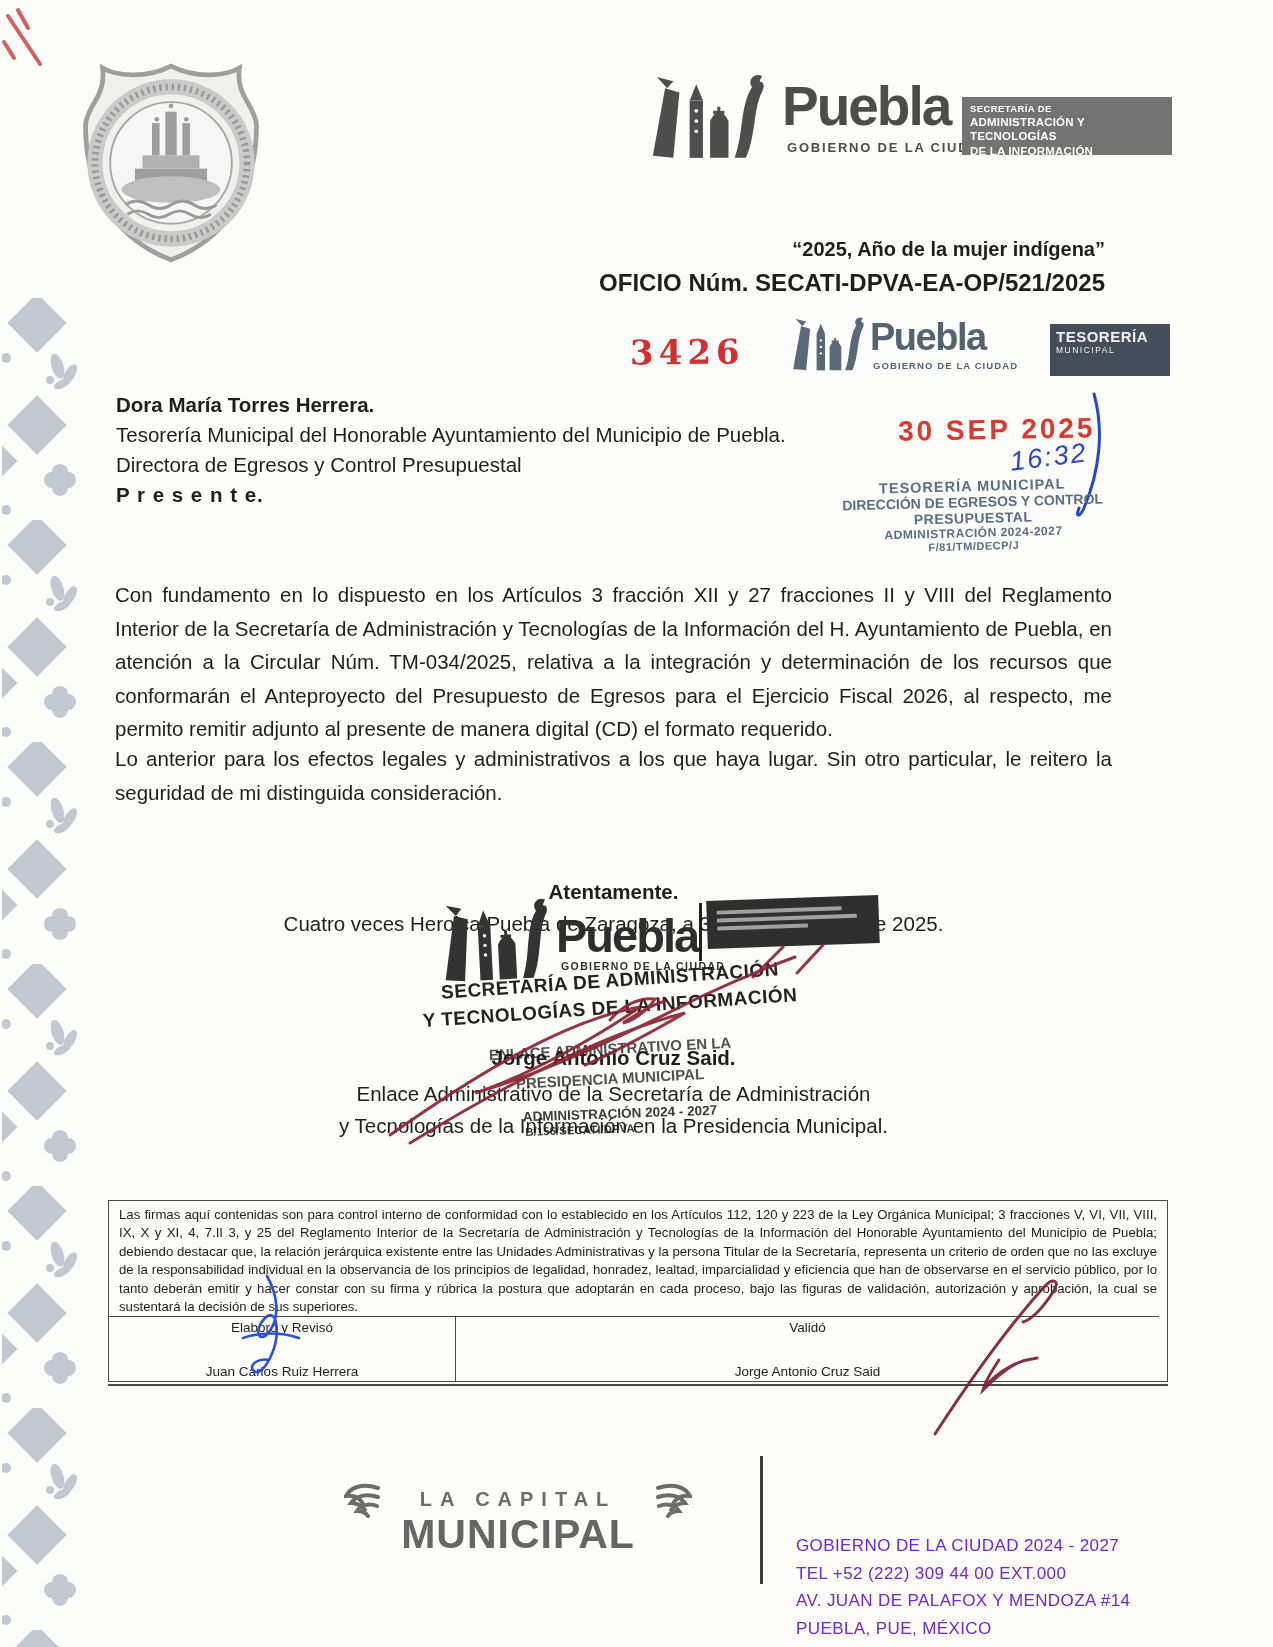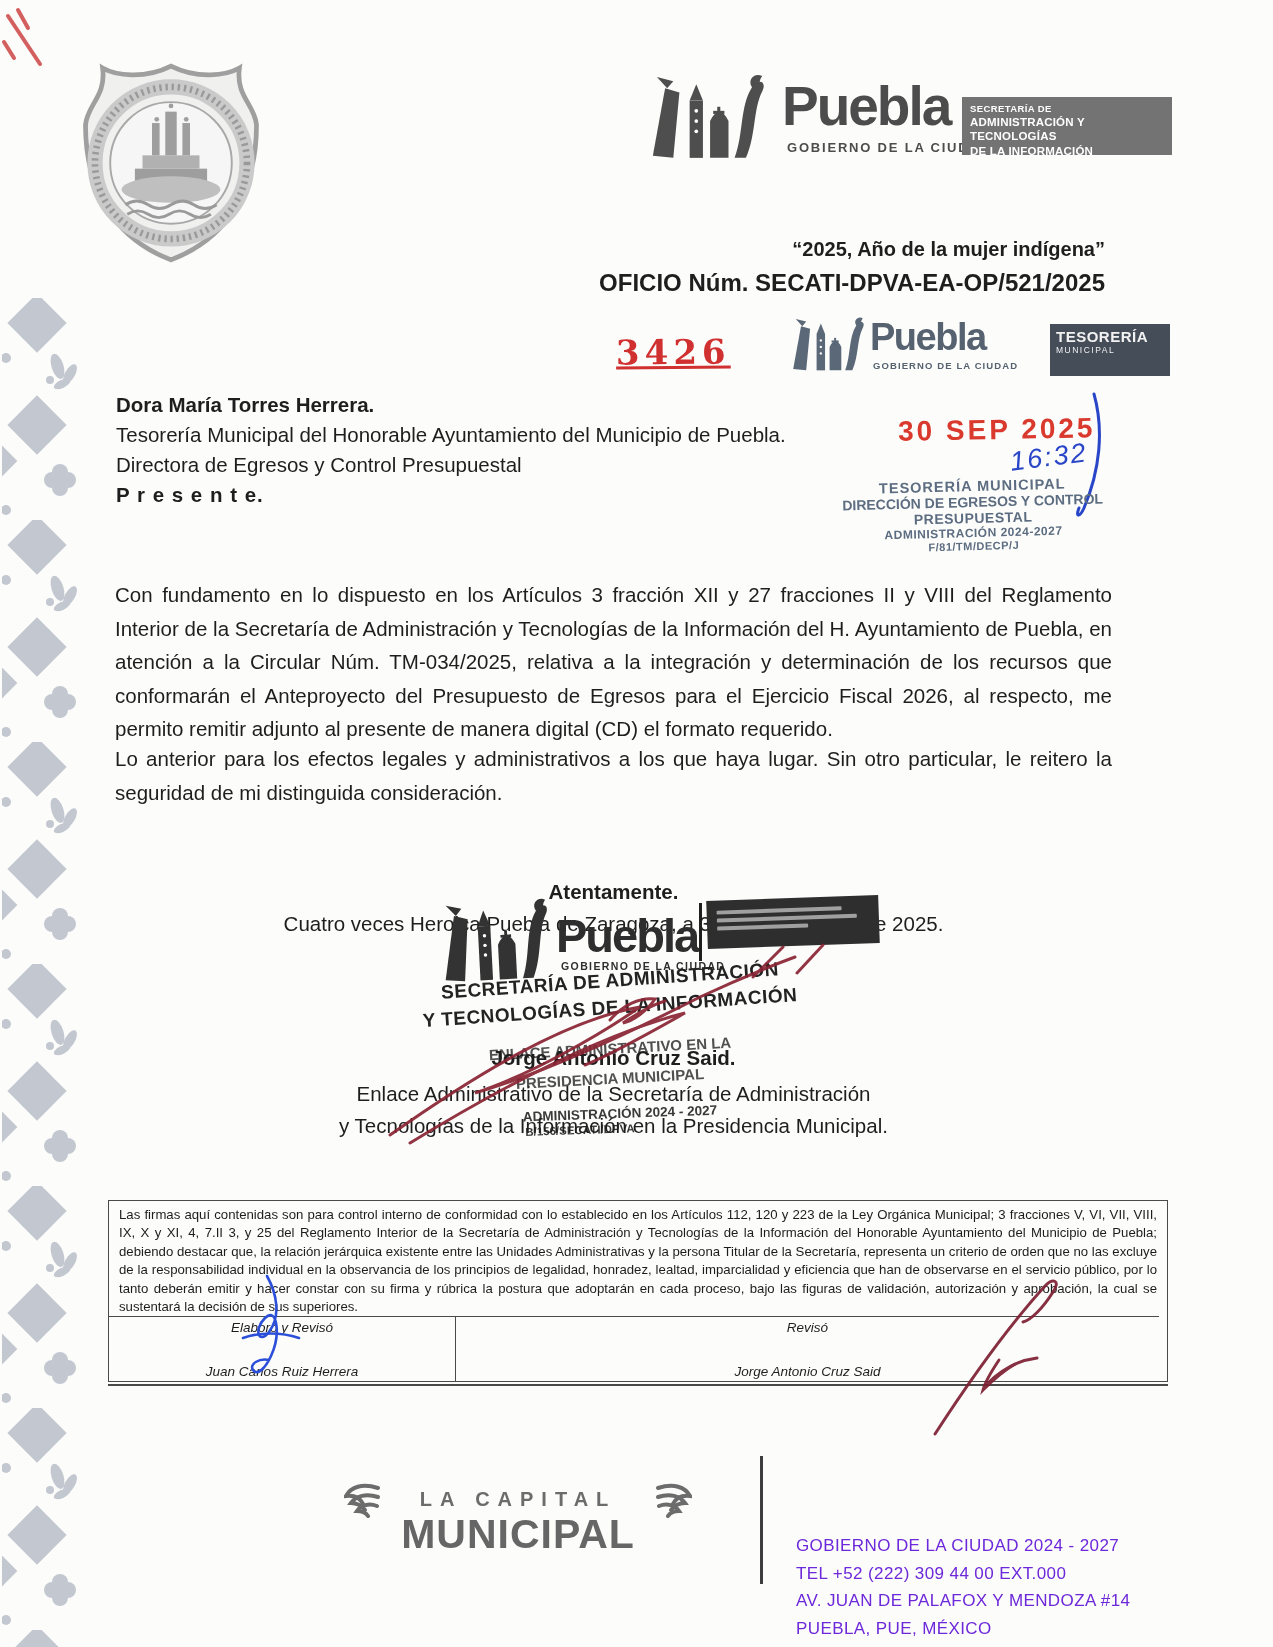--- a/index.html
+++ b/index.html
@@ -24,22 +24,22 @@
   .hlogo .tg{position:absolute;left:147px;top:68px;font-size:13px;font-weight:bold;letter-spacing:1.8px;color:#4c4c4c;}
   .hbadge{position:absolute;left:322px;top:18px;width:210px;height:58px;background:#737373;color:#fff;
     padding:6px 8px;box-sizing:border-box;line-height:1.25;margin-top:7px;}
   .hbadge .s1{font-size:9.5px;font-weight:bold;letter-spacing:.4px;}
   .hbadge .s2,.hbadge .s3{font-size:11.5px;font-weight:bold;letter-spacing:.2px;}
 
   .motto{right:168px;top:238px;font-size:20px;font-weight:bold;}
   .oficio{right:168px;top:269px;font-size:24px;font-weight:bold;margin-left:12px;}
 
   
-  .folio{left:616px;top:332px;font-family:"DejaVu Serif",serif;font-size:34px;font-weight:bold;
-    color:#d03030;letter-spacing:5px;transform:rotate(-.5deg);text-decoration:underline;}
+  .folio{left:630px;top:332px;font-family:"DejaVu Serif",serif;font-size:34px;font-weight:bold;
+    color:#d03030;letter-spacing:5px;transform:rotate(-.5deg);}
 
   
   .rstamp{left:778px;top:310px;width:400px;height:250px;color:#59657a;}
   .rstamp .sky{position:absolute;left:10px;top:4px;width:78px;height:62px;color:#5b6878;}
   .rstamp .wm{position:absolute;left:92px;top:6px;font-size:38px;font-weight:bold;letter-spacing:-1.5px;color:#566270;}
   .rstamp .tg{position:absolute;left:95px;top:50px;font-size:9.5px;font-weight:bold;letter-spacing:1.1px;color:#566270;}
   .rbadge{position:absolute;left:272px;top:14px;width:120px;height:52px;background:#454d59;color:#f2f2f2;
     padding:4px 6px;box-sizing:border-box;}
   .rbadge .s1{font-size:15px;font-weight:bold;letter-spacing:.5px;}
   .rbadge .s2{font-size:8.5px;font-weight:normal;letter-spacing:1.5px;}
@@ -85,21 +85,21 @@
   .sl5{top:1106px;font-size:13.5px;font-weight:bold;transform:rotate(-2deg);color:#3a3a3a;left:380px;width:480px;}
   .sl6{top:1124px;font-size:11.5px;font-weight:bold;transform:rotate(-2deg);color:#3a3a3a;left:340px;width:480px;}
   .signame{top:1046px;font-size:20.5px;font-weight:bold;}
   .sigt1{top:1082px;font-size:20.5px;}
   .sigt2{top:1114px;font-size:20.5px;}
 
   
   .legalbox{left:108px;top:1200px;width:1060px;height:182px;border:1.5px solid #4a4a4a;box-sizing:border-box;}
   .legaltext{margin:5px 10px;font-size:13.2px;line-height:18.4px;text-align:justify;color:#1d1d1d;}
   .sigrow{position:absolute;left:0;right:8px;bottom:0;height:64px;border-top:1.3px solid #4a4a4a;
-    display:grid;grid-template-columns:347px 1fr;font-style:italic;}
+    display:grid;grid-template-columns:347px 1fr;}
   .sigcell{position:relative;}
   .sigcell.left{border-right:1.3px solid #4a4a4a;}
   .cellhead{position:absolute;top:3px;width:100%;text-align:center;font-size:13.5px;}
   .cellname{position:absolute;bottom:2px;width:100%;text-align:center;font-size:13.5px;}
   .dblline{left:108px;top:1384px;width:1060px;height:2px;background:#4a4a4a;}
 
   
   .capital{left:378px;top:1488px;width:280px;text-align:center;color:#6c6c6c;}
   .capital .row1{position:relative;font-size:20px;font-weight:bold;letter-spacing:8px;}
   .capital .row2{font-size:41px;font-weight:800;letter-spacing:1px;margin-top:0px;color:#666;}
@@ -284,21 +284,21 @@
   </svg>
 
   <div class="abs legalbox">
     <p class="legaltext">Las firmas aquí contenidas son para control interno de conformidad con lo establecido en los Artículos 112, 120 y 223 de la Ley Orgánica Municipal; 3 fracciones V, VI, VII, VIII, IX, X y XI, 4, 7.II 3, y 25 del Reglamento Interior de la Secretaría de Administración y Tecnologías de la Información del Honorable Ayuntamiento del Municipio de Puebla; debiendo destacar que, la relación jerárquica existente entre las Unidades Administrativas y la persona Titular de la Secretaría, representa un criterio de orden que no las excluye de la responsabilidad individual en la observancia de los principios de legalidad, honradez, lealtad, imparcialidad y eficiencia que han de observarse en el servicio público, por lo tanto deberán emitir y hacer constar con su firma y rúbrica la postura que adoptarán en cada proceso, bajo las figuras de validación, autorización y aprobación, la cual se sustentará la decisión de sus superiores.</p>
     <div class="sigrow">
       <div class="sigcell left">
         <div class="cellhead">Elaboró y Revisó</div>
         <div class="cellname">Juan Carlos Ruiz Herrera</div>
       </div>
       <div class="sigcell">
-        <div class="cellhead">Revisó</div>
+        <div class="cellhead">Validó</div>
         <div class="cellname">Jorge Antonio Cruz Said</div>
       </div>
     </div>
   </div>
   <div class="abs dblline"></div>
 
   <svg class="abs" style="left:215px;top:1272px" width="120" height="125" viewBox="0 0 120 125">
     <g fill="none" stroke="#2b4fd8" stroke-width="2.6" stroke-linecap="round">
       <path d="M52 4 C 62 22 66 44 54 60 C 44 73 38 58 50 46 C 62 34 66 62 56 84 C 50 97 42 104 38 98 C 34 92 44 86 54 88"></path>
       <path d="M28 66 C 45 60 66 60 84 66"></path>

